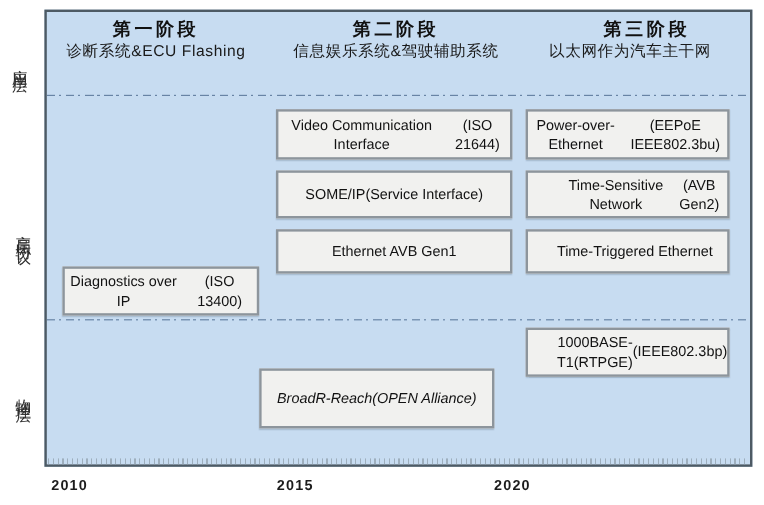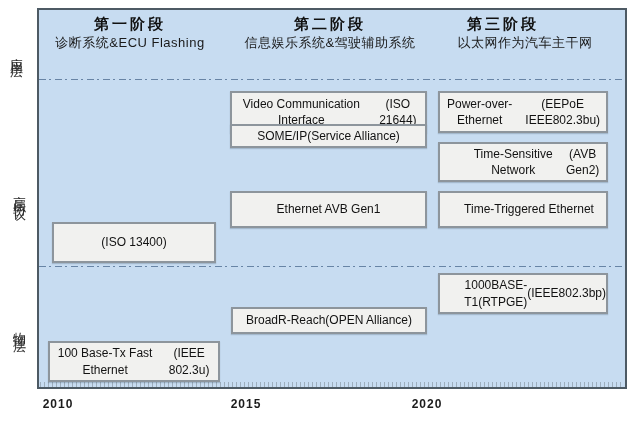--- a/index.html
+++ b/index.html
@@ -36,21 +36,21 @@
   .phase-title{
     position:absolute;top:15px;font-size:15px;font-weight:bold;
     letter-spacing:3px;text-align:center;color:#111;
   }
   .phase-sub{
     position:absolute;top:34px;font-size:13px;text-align:center;color:#1a1a1a;
     letter-spacing:.5px;white-space:nowrap;
   }
   .pt-1{left:45px;width:170px;}
   .pt-2{left:230px;width:200px;}
-  .pt-3{left:413px;width:180px;}
+  .pt-3{left:449px;width:180px;}
   .ps-1{left:35px;width:190px;}
   .ps-2{left:222px;width:216px;}
   .ps-3{left:432px;width:186px;}
 
   
   .layer{
     position:absolute;writing-mode:vertical-rl;text-orientation:upright;
     font-size:13px;letter-spacing:4px;color:#2b2b2b;text-align:center;
   }
   .layer-app{left:7px;top:22px;height:62px;}
@@ -61,23 +61,23 @@
   .box{
     position:absolute;box-sizing:border-box;background:#f1f1ef;
     border:2px solid #8d959c;display:flex;flex-direction:row;
     align-items:center;justify-content:center;text-align:center;
     font-size:12px;line-height:1.35;color:#121212;
     box-shadow:0 1px 1px rgba(60,80,100,.25);
   }
   .b-diag {left:52px; top:222px;width:164px;height:41px;}
   .b-fast {left:48px; top:341px;width:172px;height:41px;}
   .b-video{left:230px;top:91px; width:197px;height:42px;}
-  .b-some {left:230px;top:124px;width:197px;height:24px;}
+  .b-some {left:230px;top:142px;width:197px;height:40px;}
   .b-avb1 {left:230px;top:191px;width:197px;height:37px;}
-  .b-broadr{left:231px;top:307px;width:196px;height:27px;}
+  .b-broadr{left:216px;top:307px;width:196px;height:50px;font-style:italic;}
   .b-poe  {left:438px;top:91px; width:170px;height:42px;}
   .b-tsn  {left:438px;top:142px;width:170px;height:40px;padding-left:27px;}
   .b-tte  {left:438px;top:191px;width:170px;height:37px;padding-left:12px;}
   .b-t1   {left:438px;top:273px;width:170px;height:41px;text-align:right;}
 
   
   .year{
     position:absolute;top:397px;font-size:12px;font-weight:600;
     color:#1c1c1c;text-align:center;letter-spacing:1px;
   }
@@ -101,34 +101,31 @@
   <div class="phase-title pt-3">第三阶段</div>
   <div class="phase-sub ps-1">诊断系统&amp;ECU Flashing</div>
   <div class="phase-sub ps-2">信息娱乐系统&amp;驾驶辅助系统</div>
   <div class="phase-sub ps-3">以太网作为汽车主干网</div>
 
   <div class="dashline dash-1"></div>
   <div class="dashline dash-2"></div>
   <div class="bottom-ticks"></div>
 
   <div class="box b-diag">
+    <span>Diagnostics over IP</span>
     <span>(ISO 13400)</span>
-  </div>
-  <div class="box b-fast">
-    <span>100 Base-Tx Fast Ethernet</span>
-    <span>(IEEE 802.3u)</span>
   </div>
 
   <div class="box b-video">
     <span>Video Communication Interface</span>
     <span>(ISO 21644)</span>
   </div>
   <div class="box b-some">
     <span>SOME/IP</span>
-    <span>(Service Alliance)</span>
+    <span>(Service Interface)</span>
   </div>
   <div class="box b-avb1">
     <span>Ethernet AVB Gen1</span>
   </div>
   <div class="box b-broadr">
     <span>BroadR-Reach</span>
     <span>(OPEN Alliance)</span>
   </div>
 
   <div class="box b-poe">

